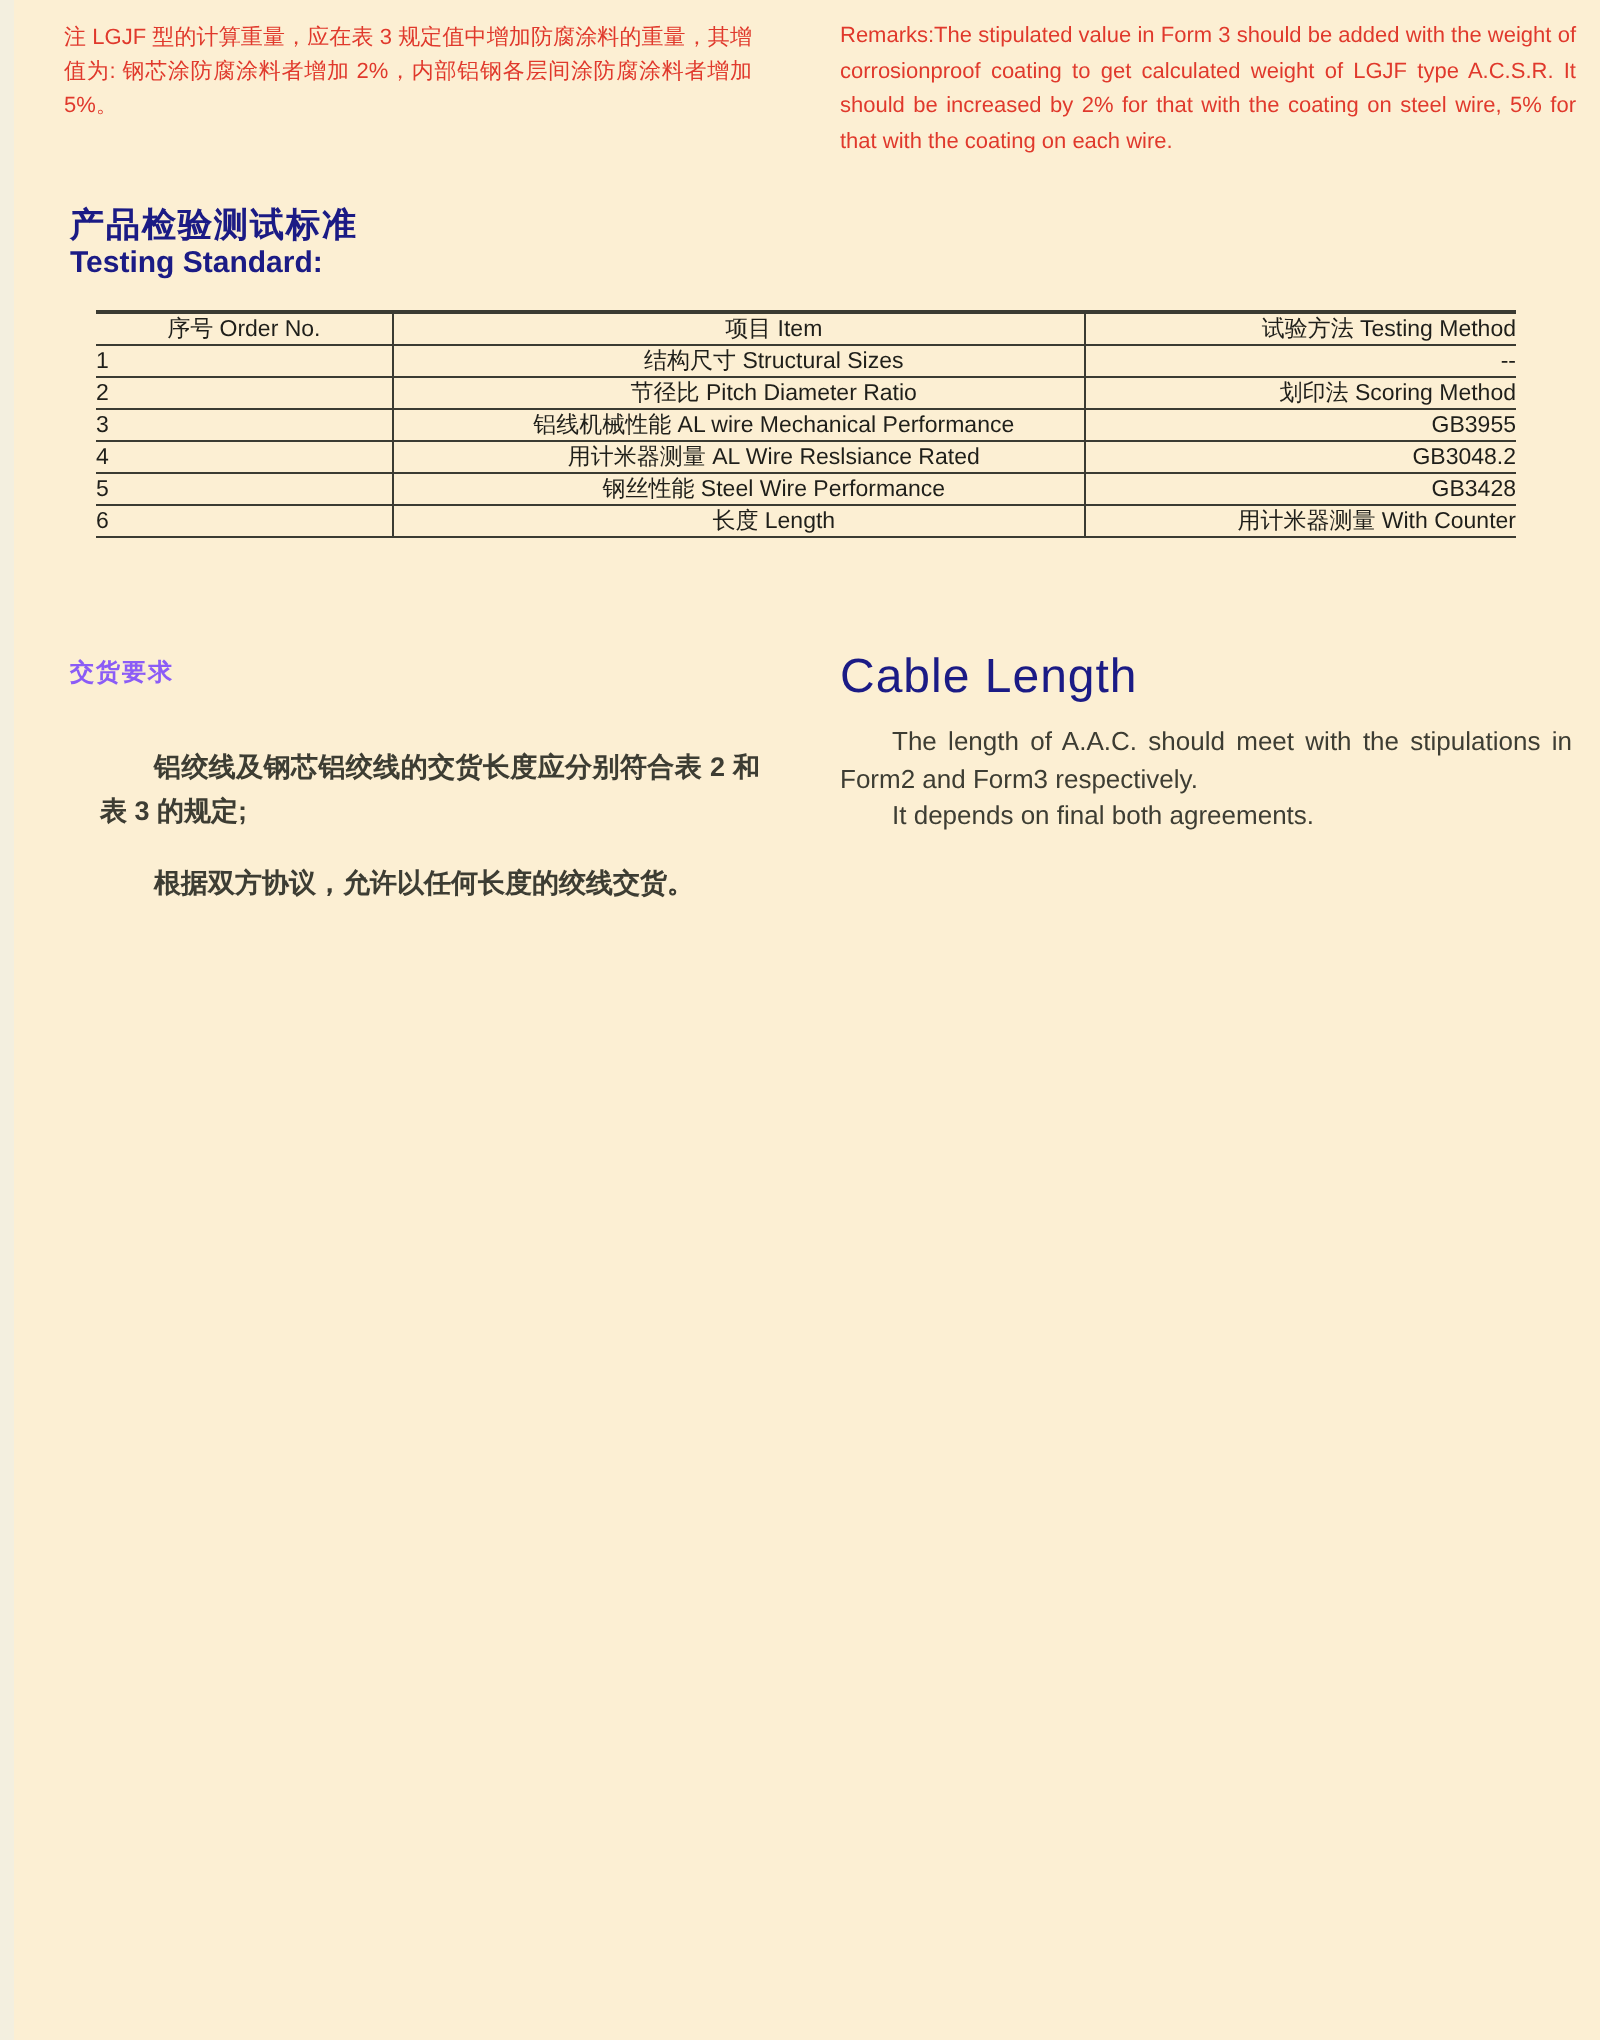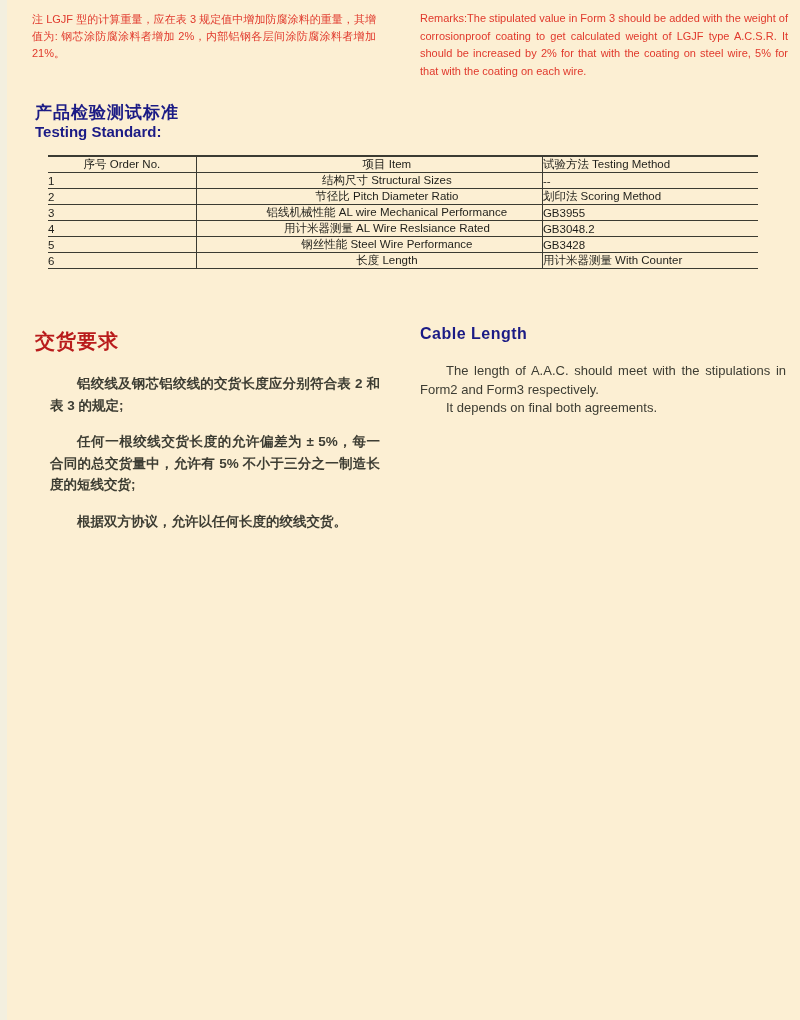--- a/index.html
+++ b/index.html
@@ -42,49 +42,49 @@
     font-size: 11.5px; color: #1f1f1a;
   }
   table.test-table th, table.test-table td {
     border-bottom: 1.7px solid #3b3b32;
     height: 15px; padding: 0;
     font-weight: normal;
     white-space: nowrap;
   }
   .col-order { width: 160px; border-right: 1.7px solid #3b3b32; }
   .col-item  { width: 322px; text-align: center; padding-left: 35px !important; border-right: 1.7px solid #3b3b32; }
-  .col-method{ width: 228px; text-align: left; }
+  .col-method{ width: 228px; text-align: right; }
   
   .delivery-title {
     position: absolute; left: 35px; top: 328px;
-    color: #b91c1c; font-size: 20px; font-weight: bold; letter-spacing: 1px;
+    color: #8b5cf6; font-size: 12px; font-weight: bold; letter-spacing: 1px;
   }
   .delivery-body {
     position: absolute; left: 35px; top: 358px; width: 360px;
     color: #3d3d33; font-size: 13.5px; line-height: 21.5px;
     text-align: justify;
   }
   .delivery-body p { margin: 15px; text-indent: 2em; font-weight: bold; }
   .cable-title {
     position: absolute; left: 420px; top: 325px;
-    color: #1b1b85; font-size: 16px; font-weight: bold; letter-spacing: 0.5px;
+    color: #1b1b85; font-size: 24px; font-weight: normal; letter-spacing: 0.5px;
   }
   .cable-body {
     position: absolute; left: 420px; top: 362px; width: 366px;
     color: #3d3d33; font-size: 13px; line-height: 18.7px;
     text-align: justify;
   }
   .cable-body p { margin: 0; text-indent: 26px; }
 </style>
 </head>
 <body>
 
 <div class="edge-strip"></div>
 
-<div class="remark-zh">注 LGJF 型的计算重量，应在表 3 规定值中增加防腐涂料的重量，其增值为: 钢芯涂防腐涂料者增加 2%，内部铝钢各层间涂防腐涂料者增加 21%。</div>
+<div class="remark-zh">注 LGJF 型的计算重量，应在表 3 规定值中增加防腐涂料的重量，其增值为: 钢芯涂防腐涂料者增加 2%，内部铝钢各层间涂防腐涂料者增加 5%。</div>
 <div class="remark-en">Remarks:The stipulated value in Form 3 should be added with the weight of corrosionproof coating to get calculated weight of LGJF type A.C.S.R. It should be increased by 2% for that with the coating on steel wire, 5% for that with the coating on each wire.</div>
 
 <div class="title-zh">产品检验测试标准</div>
 <div class="title-en">Testing Standard:</div>
 
 <table class="test-table">
   <thead>
     <tr>
       <th class="col-order">序号  Order No.</th>
       <th class="col-item">项目  Item</th>
@@ -121,21 +121,20 @@
       <td class="col-order">6</td>
       <td class="col-item">长度  Length</td>
       <td class="col-method">用计米器测量 With Counter</td>
     </tr>
   </tbody>
 </table>
 
 <div class="delivery-title">交货要求</div>
 <div class="delivery-body">
   <p>铝绞线及钢芯铝绞线的交货长度应分别符合表 2 和表 3 的规定;</p>
-  <p>任何一根绞线交货长度的允许偏差为 ± 5%，每一合同的总交货量中，允许有 5% 不小于三分之一制造长度的短线交货;</p>
   <p>根据双方协议，允许以任何长度的绞线交货。</p>
 </div>
 
 <div class="cable-title">Cable Length</div>
 <div class="cable-body">
   <p>The length of A.A.C.  should meet with the stipulations in Form2 and Form3 respectively.</p>
   <p>It depends on final both agreements.</p>
 </div>
 
 </body></html>

